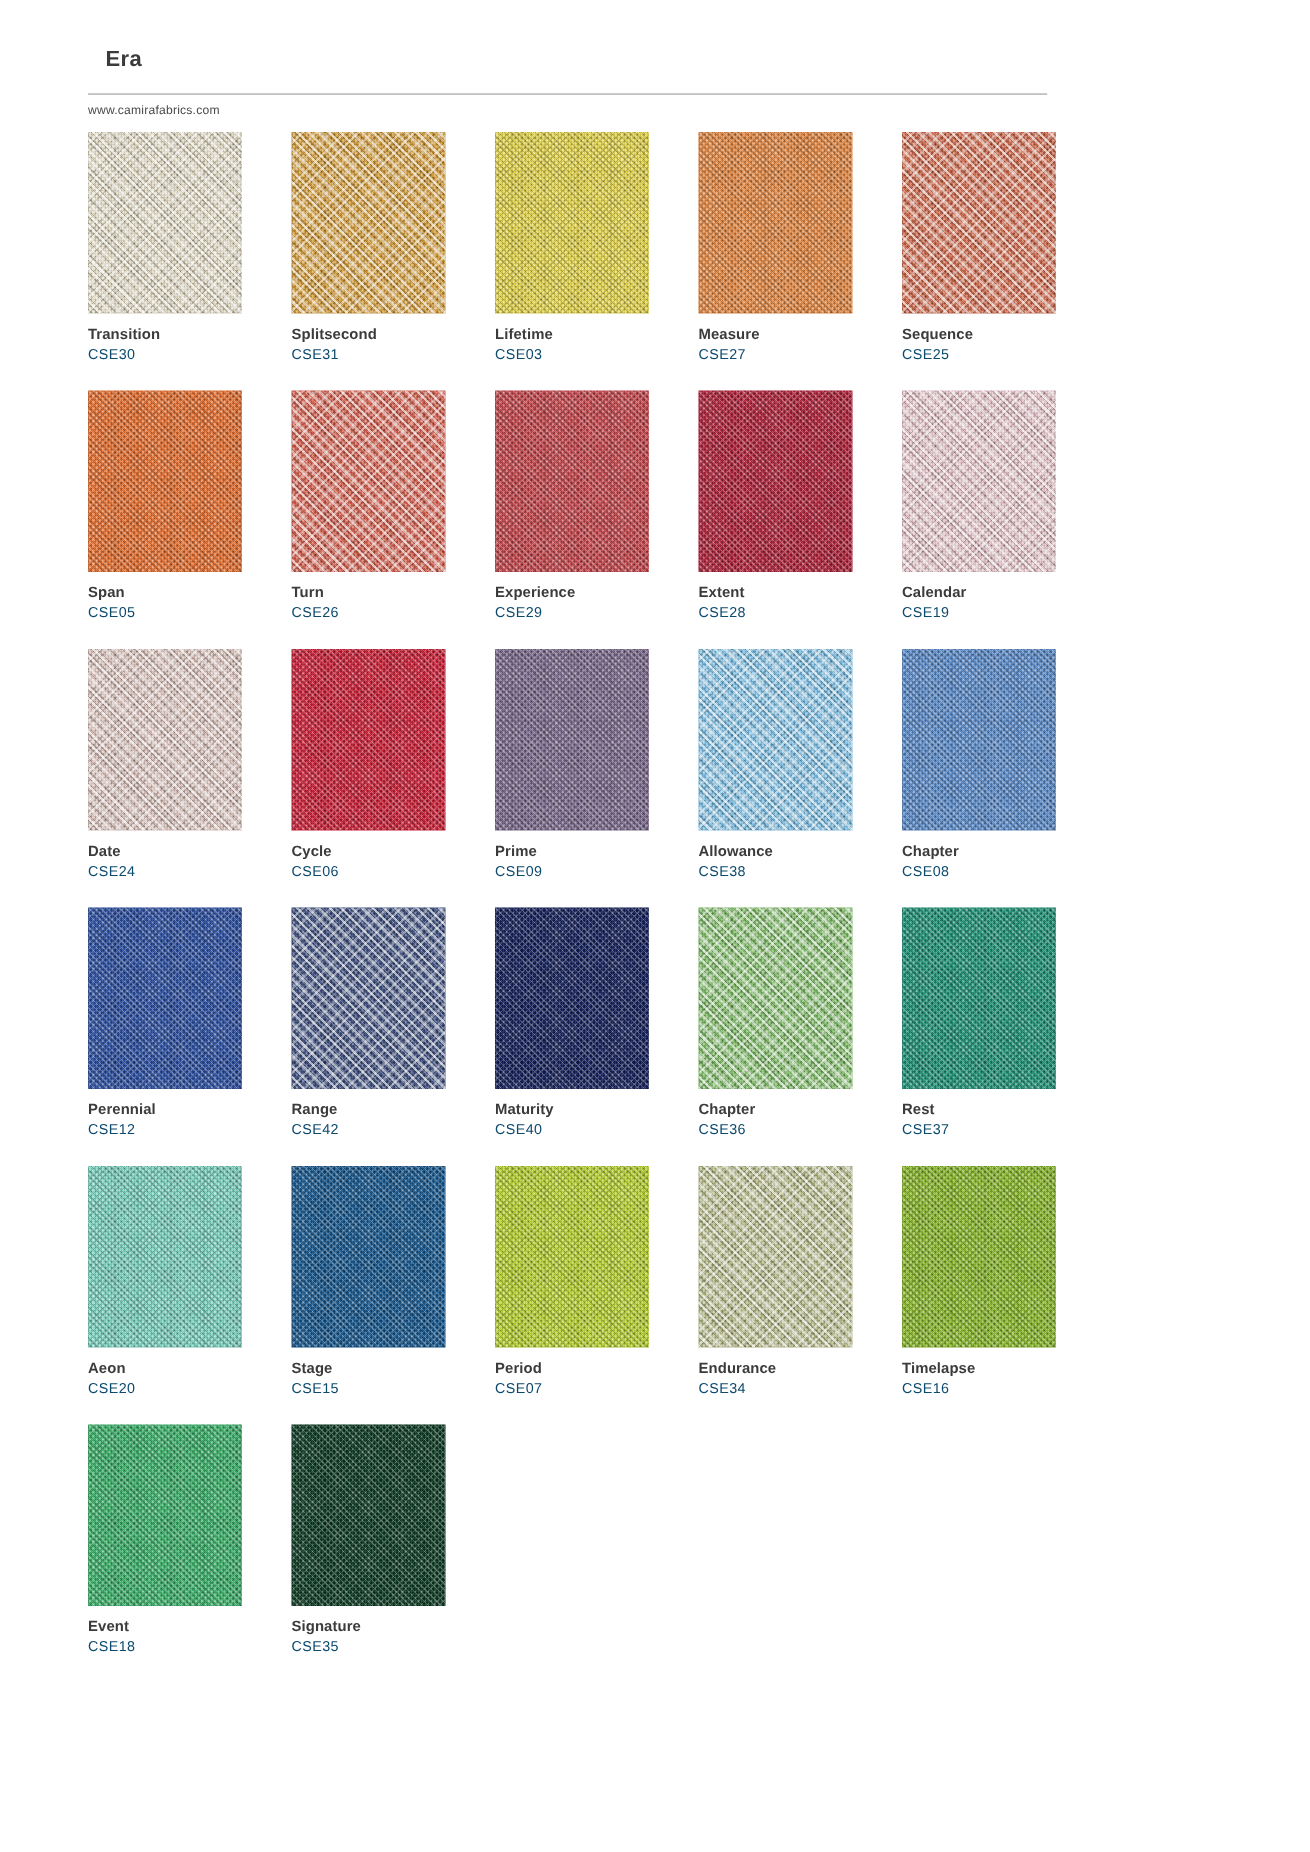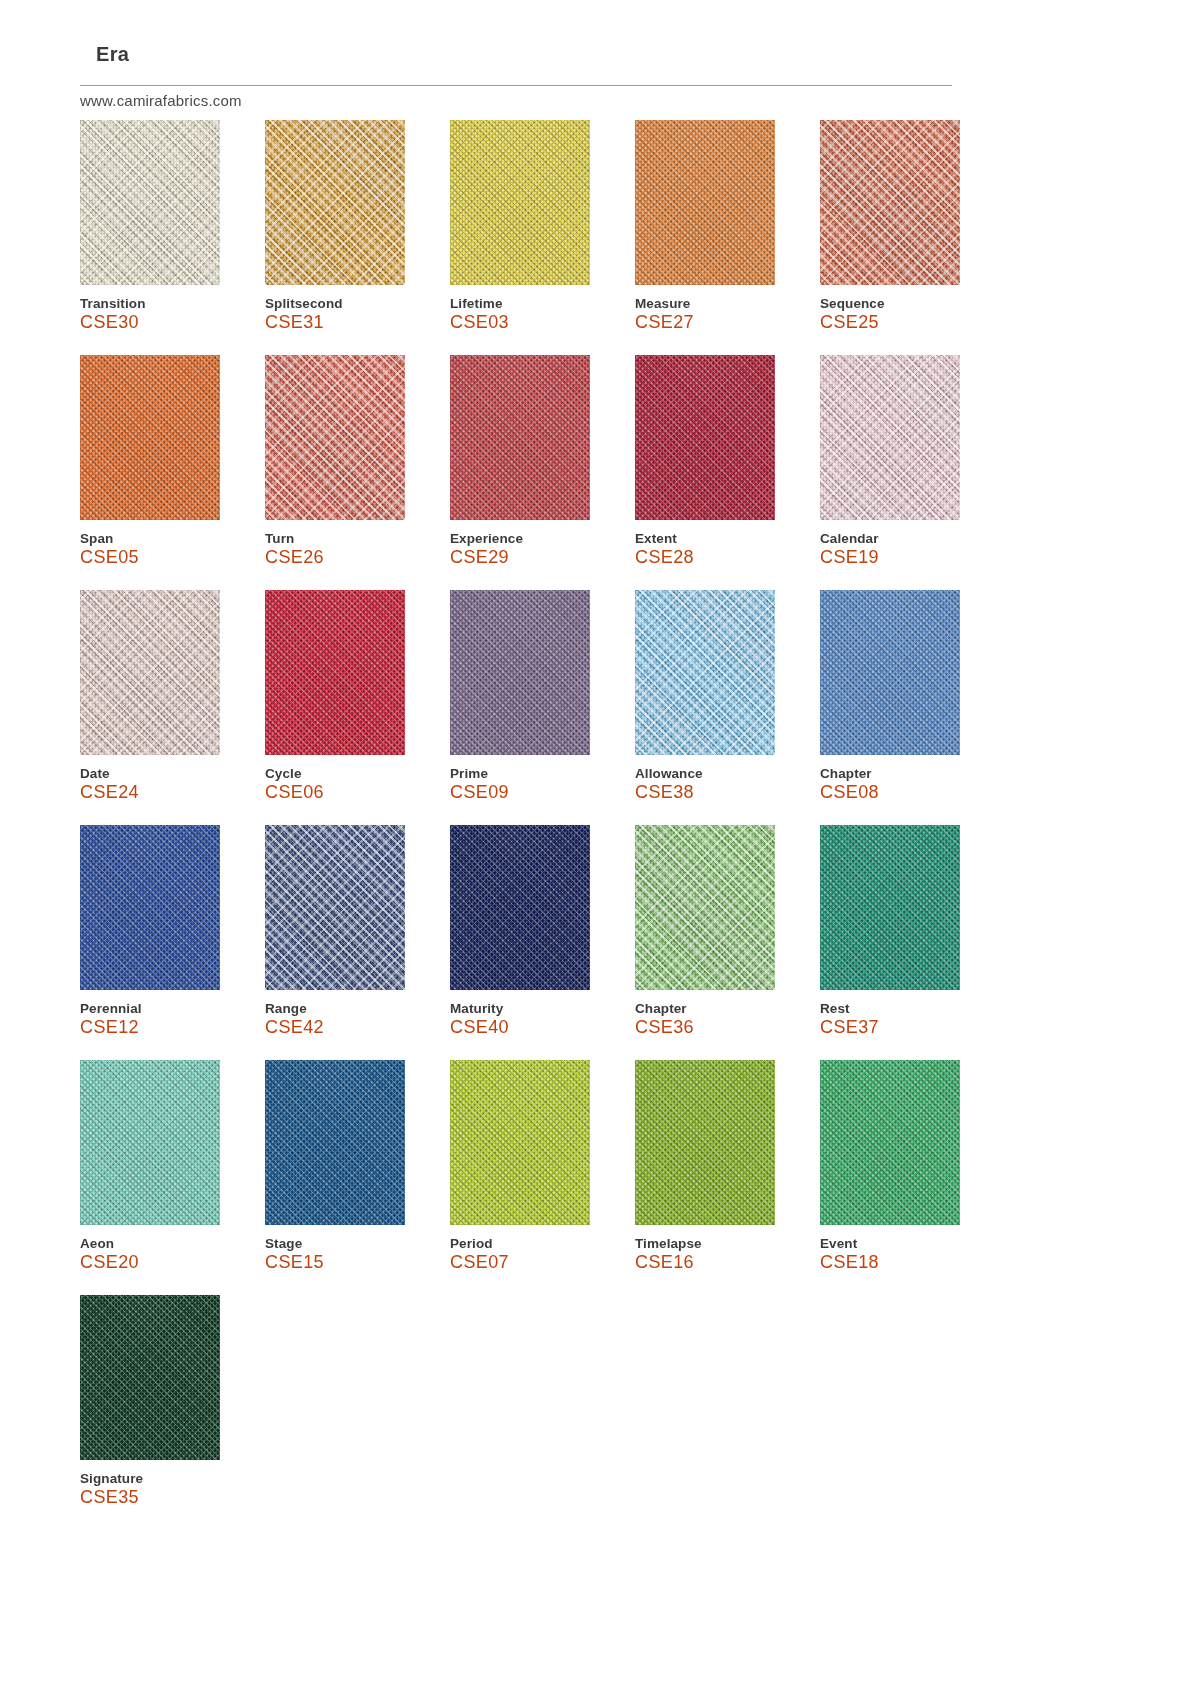--- a/index.html
+++ b/index.html
@@ -37,21 +37,21 @@
     margin: 16px;
     padding: 0 0 3px 0;
   }
   .header-rule {
     width: 872px;
     height: 1px;
     background: #9a9a9c;
     margin: 0;
   }
   .brand-url {
-    font-size: 15px;
+    font-size: 11px;
     color: #4a4a4c;
     line-height: 22px;
     margin: 4px 0 0 0;
     letter-spacing: 0.2px;
   }
 
   
   .grid {
     position: absolute;
     left: 80px;
@@ -123,22 +123,22 @@
   .swatch-name {
     font-size: 13.5px;
     font-weight: bold;
     color: #3b3b3c;
     line-height: 19px;
     margin-top: 9px;
     letter-spacing: 0.1px;
     white-space: nowrap;
   }
   .swatch-code {
-    font-size: 18px;
-    color: #c2410c;
+    font-size: 13px;
+    color: #0c4a6e;
     line-height: 18px;
     letter-spacing: 0.4px;
     white-space: nowrap;
   }
 </style>
 </head>
 <body>
 
 <div class="page">
 
@@ -276,20 +276,27 @@
         <div class="swatch" style="background-color: rgb(21, 87, 143);"></div>
         <div class="swatch-name">Stage</div>
         <div class="swatch-code">CSE15</div>
       </div>
       <div class="swatch-cell">
         <div class="swatch" style="background-color: rgb(188, 214, 51);"></div>
         <div class="swatch-name">Period</div>
         <div class="swatch-code">CSE07</div>
       </div>
       <div class="swatch-cell">
+        <div class="swatch flecked" style="background-color: rgb(185, 189, 138);">
+          <span class="fleck"></span>
+        </div>
+        <div class="swatch-name">Endurance</div>
+        <div class="swatch-code">CSE34</div>
+      </div>
+      <div class="swatch-cell">
         <div class="swatch" style="background-color: rgb(140, 187, 43);"></div>
         <div class="swatch-name">Timelapse</div>
         <div class="swatch-code">CSE16</div>
       </div>
       <div class="swatch-cell">
         <div class="swatch" style="background-color: rgb(59, 179, 106);"></div>
         <div class="swatch-name">Event</div>
         <div class="swatch-code">CSE18</div>
       </div>
       <div class="swatch-cell">

